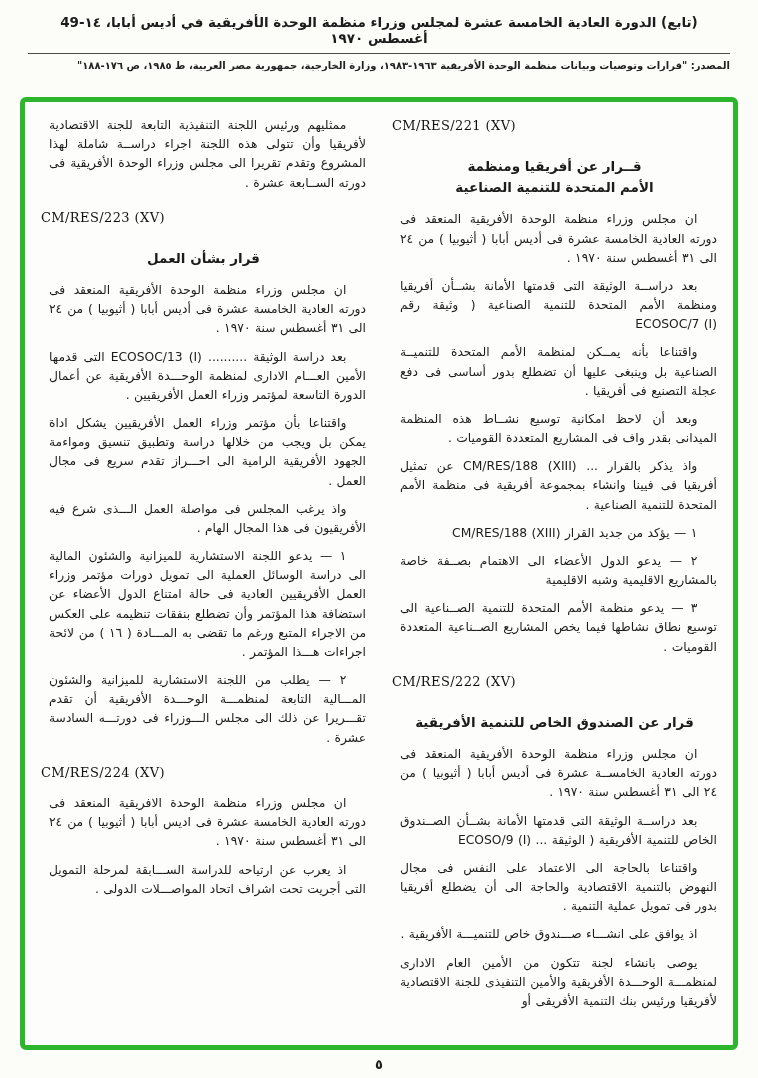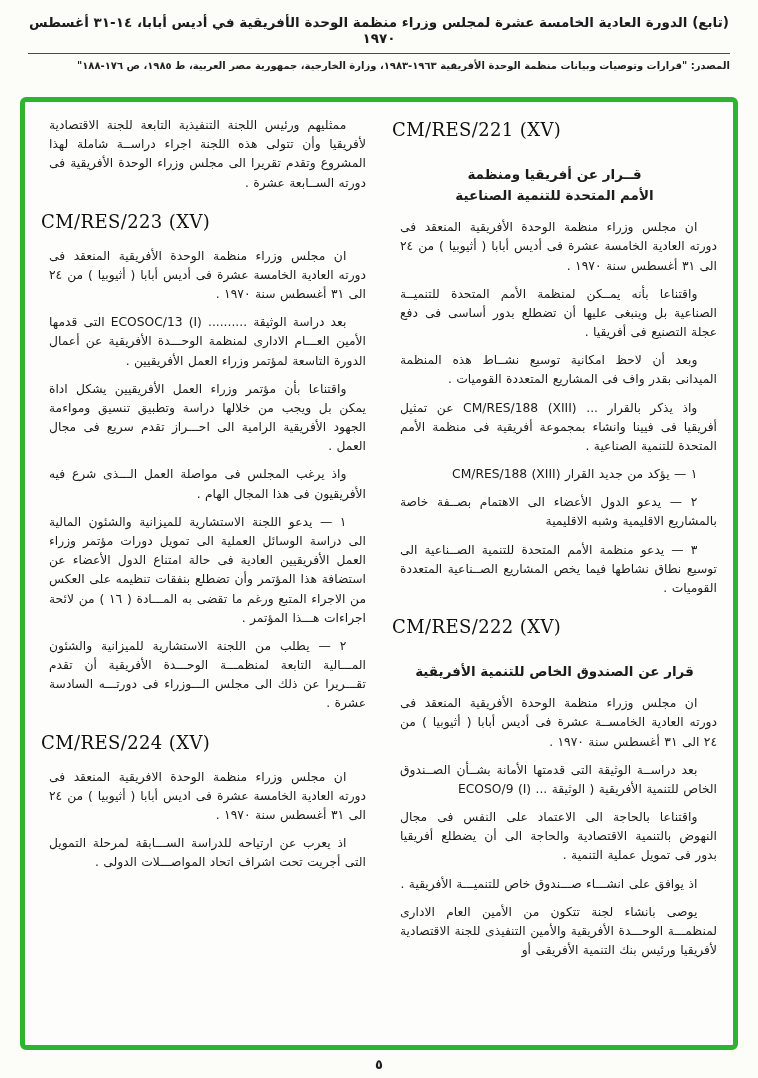--- a/index.html
+++ b/index.html
@@ -57,21 +57,21 @@
   .block { margin-bottom: 9px; margin-left: 8px; }
   .block.para {
     text-align: justify;
     text-indent: 1.6em;
     word-spacing: 0.5px;
   }
   .block.code {
     direction: ltr;
     text-align: left;
     font-family: "DejaVu Serif", serif;
-    font-size: 18px;
+    font-size: 13px;
     letter-spacing: 0.4px;
     margin: 15px 0 11px 0;
     color: #111;
   }
   .column > .block:first-child { margin-top: 0; }
   .block.title {
     text-align: center;
     font-weight: bold;
     font-size: 13.5px;
     white-space: pre-line;
@@ -84,48 +84,50 @@
     right: 0;
     text-align: center;
     font-size: 13px;
     font-weight: bold;
   }
 </style>
 </head>
 <body>
 
 <header class="page-header">
-  <div class="header-line1">(تابع) الدورة العادية الخامسة عشرة لمجلس وزراء منظمة الوحدة الأفريقية في أديس أبابا، ١٤-٣١ أغسطس ١٩٧٠</div>
+  <div class="header-line1">(تابع) الدورة العادية الخامسة عشرة لمجلس وزراء منظمة الوحدة الأفريقية في أديس أبابا، ١٤-49 أغسطس ١٩٧٠</div>
   <div class="header-line2">المصدر: "قرارات وتوصيات وبيانات منظمة الوحدة الأفريقية ١٩٦٣-١٩٨٣، وزارة الخارجية، جمهورية مصر العربية، ط ١٩٨٥، ص ١٧٦-١٨٨"</div>
 </header>
 
 <main class="green-box">
   <div class="columns">
     <div class="column">
         <div class="block code">CM/RES/221 (XV)</div>
         <div class="block title">قــرار عن أفريقيا ومنظمة
 الأمم المتحدة للتنمية الصناعية</div>
         <div class="block para">ان مجلس وزراء منظمة الوحدة الأفريقية المنعقد فى دورته العادية الخامسة عشرة فى أديس أبابا ( أثيوبيا ) من ٢٤ الى ٣١ أغسطس سنة ١٩٧٠ .</div>
+        <div class="block para">بعد دراســة الوثيقة التى قدمتها الأمانة بشــأن أفريقيا ومنظمة الأمم المتحدة للتنمية الصناعية ( وثيقة رقم (ECOSOC/7 (I</div>
         <div class="block para">واقتناعا بأنه يمــكن لمنظمة الأمم المتحدة للتنميــة الصناعية بل وينبغى عليها أن تضطلع بدور أساسى فى دفع عجلة التصنيع فى أفريقيا .</div>
         <div class="block para">وبعد أن لاحظ امكانية توسيع نشــاط هذه المنظمة الميدانى بقدر واف فى المشاريع المتعددة القوميات .</div>
         <div class="block para">واذ يذكر بالقرار ... CM/RES/188 (XIII) عن تمثيل أفريقيا فى فيينا وانشاء بمجموعة أفريقية فى منظمة الأمم المتحدة للتنمية الصناعية .</div>
         <div class="block para">١ — يؤكد من جديد القرار CM/RES/188 (XIII)</div>
         <div class="block para">٢ — يدعو الدول الأعضاء الى الاهتمام بصــفة خاصة بالمشاريع الاقليمية وشبه الاقليمية</div>
         <div class="block para">٣ — يدعو منظمة الأمم المتحدة للتنمية الصــناعية الى توسيع نطاق نشاطها فيما يخص المشاريع الصــناعية المتعددة القوميات .</div>
         <div class="block code">CM/RES/222 (XV)</div>
         <div class="block title">قرار عن الصندوق الخاص للتنمية الأفريقية</div>
         <div class="block para">ان مجلس وزراء منظمة الوحدة الأفريقية المنعقد فى دورته العادية الخامســة عشرة فى أديس أبابا ( أثيوبيا ) من ٢٤ الى ٣١ أغسطس سنة ١٩٧٠ .</div>
         <div class="block para">بعد دراســة الوثيقة التى قدمتها الأمانة بشــأن الصــندوق الخاص للتنمية الأفريقية ( الوثيقة ... (ECOSO/9 (I</div>
         <div class="block para">واقتناعا بالحاجة الى الاعتماد على النفس فى مجال النهوض بالتنمية الاقتصادية والحاجة الى أن يضطلع أفريقيا بدور فى تمويل عملية التنمية .</div>
         <div class="block para">اذ يوافق على انشـــاء صـــندوق خاص للتنميـــة الأفريقية .</div>
         <div class="block para">يوصى بانشاء لجنة تتكون من الأمين العام الادارى لمنظمـــة الوحـــدة الأفريقية والأمين التنفيذى للجنة الاقتصادية لأفريقيا ورئيس بنك التنمية الأفريقى أو</div>
       </div>
     <div class="column">
         <div class="block para">ممثليهم ورئيس اللجنة التنفيذية التابعة للجنة الاقتصادية لأفريقيا وأن تتولى هذه اللجنة اجراء دراســة شاملة لهذا المشروع وتقدم تقريرا الى مجلس وزراء الوحدة الأفريقية فى دورته الســابعة عشرة .</div>
         <div class="block code">CM/RES/223 (XV)</div>
+        <div class="block title">قرار بشأن العمل</div>
         <div class="block para">ان مجلس وزراء منظمة الوحدة الأفريقية المنعقد فى دورته العادية الخامسة عشرة فى أديس أبابا ( أثيوبيا ) من ٢٤ الى ٣١ أغسطس سنة ١٩٧٠ .</div>
         <div class="block para">بعد دراسة الوثيقة .......... (ECOSOC/13 (I التى قدمها الأمين العـــام الادارى لمنظمة الوحـــدة الأفريقية عن أعمال الدورة التاسعة لمؤتمر وزراء العمل الأفريقيين .</div>
         <div class="block para">واقتناعا بأن مؤتمر وزراء العمل الأفريقيين يشكل اداة يمكن بل ويجب من خلالها دراسة وتطبيق تنسيق ومواءمة الجهود الأفريقية الرامية الى احـــراز تقدم سريع فى مجال العمل .</div>
         <div class="block para">واذ يرغب المجلس فى مواصلة العمل الـــذى شرع فيه الأفريقيون فى هذا المجال الهام .</div>
         <div class="block para">١ — يدعو اللجنة الاستشارية للميزانية والشئون المالية الى دراسة الوسائل العملية الى تمويل دورات مؤتمر وزراء العمل الأفريقيين العادية فى حالة امتناع الدول الأعضاء عن استضافة هذا المؤتمر وأن تضطلع بنفقات تنظيمه على العكس من الاجراء المتبع ورغم ما تقضى به المـــادة ( ١٦ ) من لائحة اجراءات هـــذا المؤتمر .</div>
         <div class="block para">٢ — يطلب من اللجنة الاستشارية للميزانية والشئون المـــالية التابعة لمنظمـــة الوحـــدة الأفريقية أن تقدم تقـــريرا عن ذلك الى مجلس الـــوزراء فى دورتـــه السادسة عشرة .</div>
         <div class="block code">CM/RES/224 (XV)</div>
         <div class="block para">ان مجلس وزراء منظمة الوحدة الافريقية المنعقد فى دورته العادية الخامسة عشرة فى اديس أبابا ( أثيوبيا ) من ٢٤ الى ٣١ أغسطس سنة ١٩٧٠ .</div>
         <div class="block para">اذ يعرب عن ارتياحه للدراسة الســـابقة لمرحلة التمويل التى أجريت تحت اشراف اتحاد المواصـــلات الدولى .</div>
       </div>

